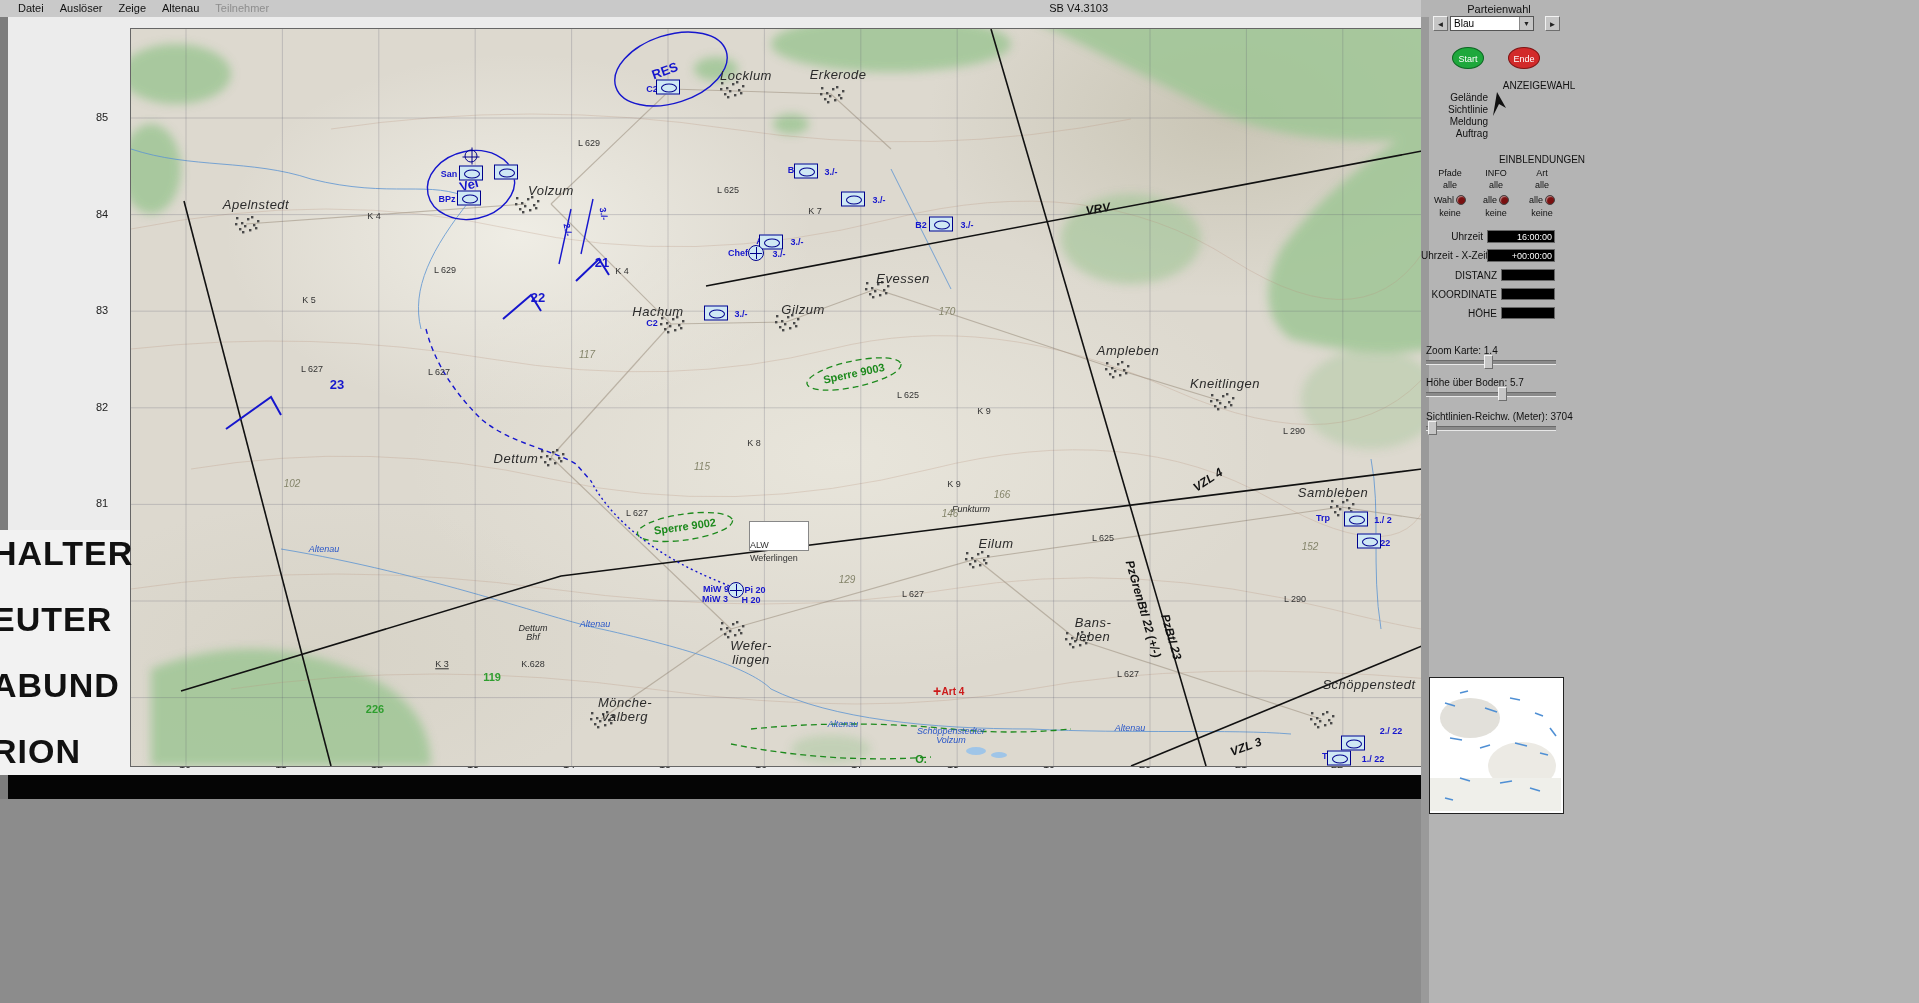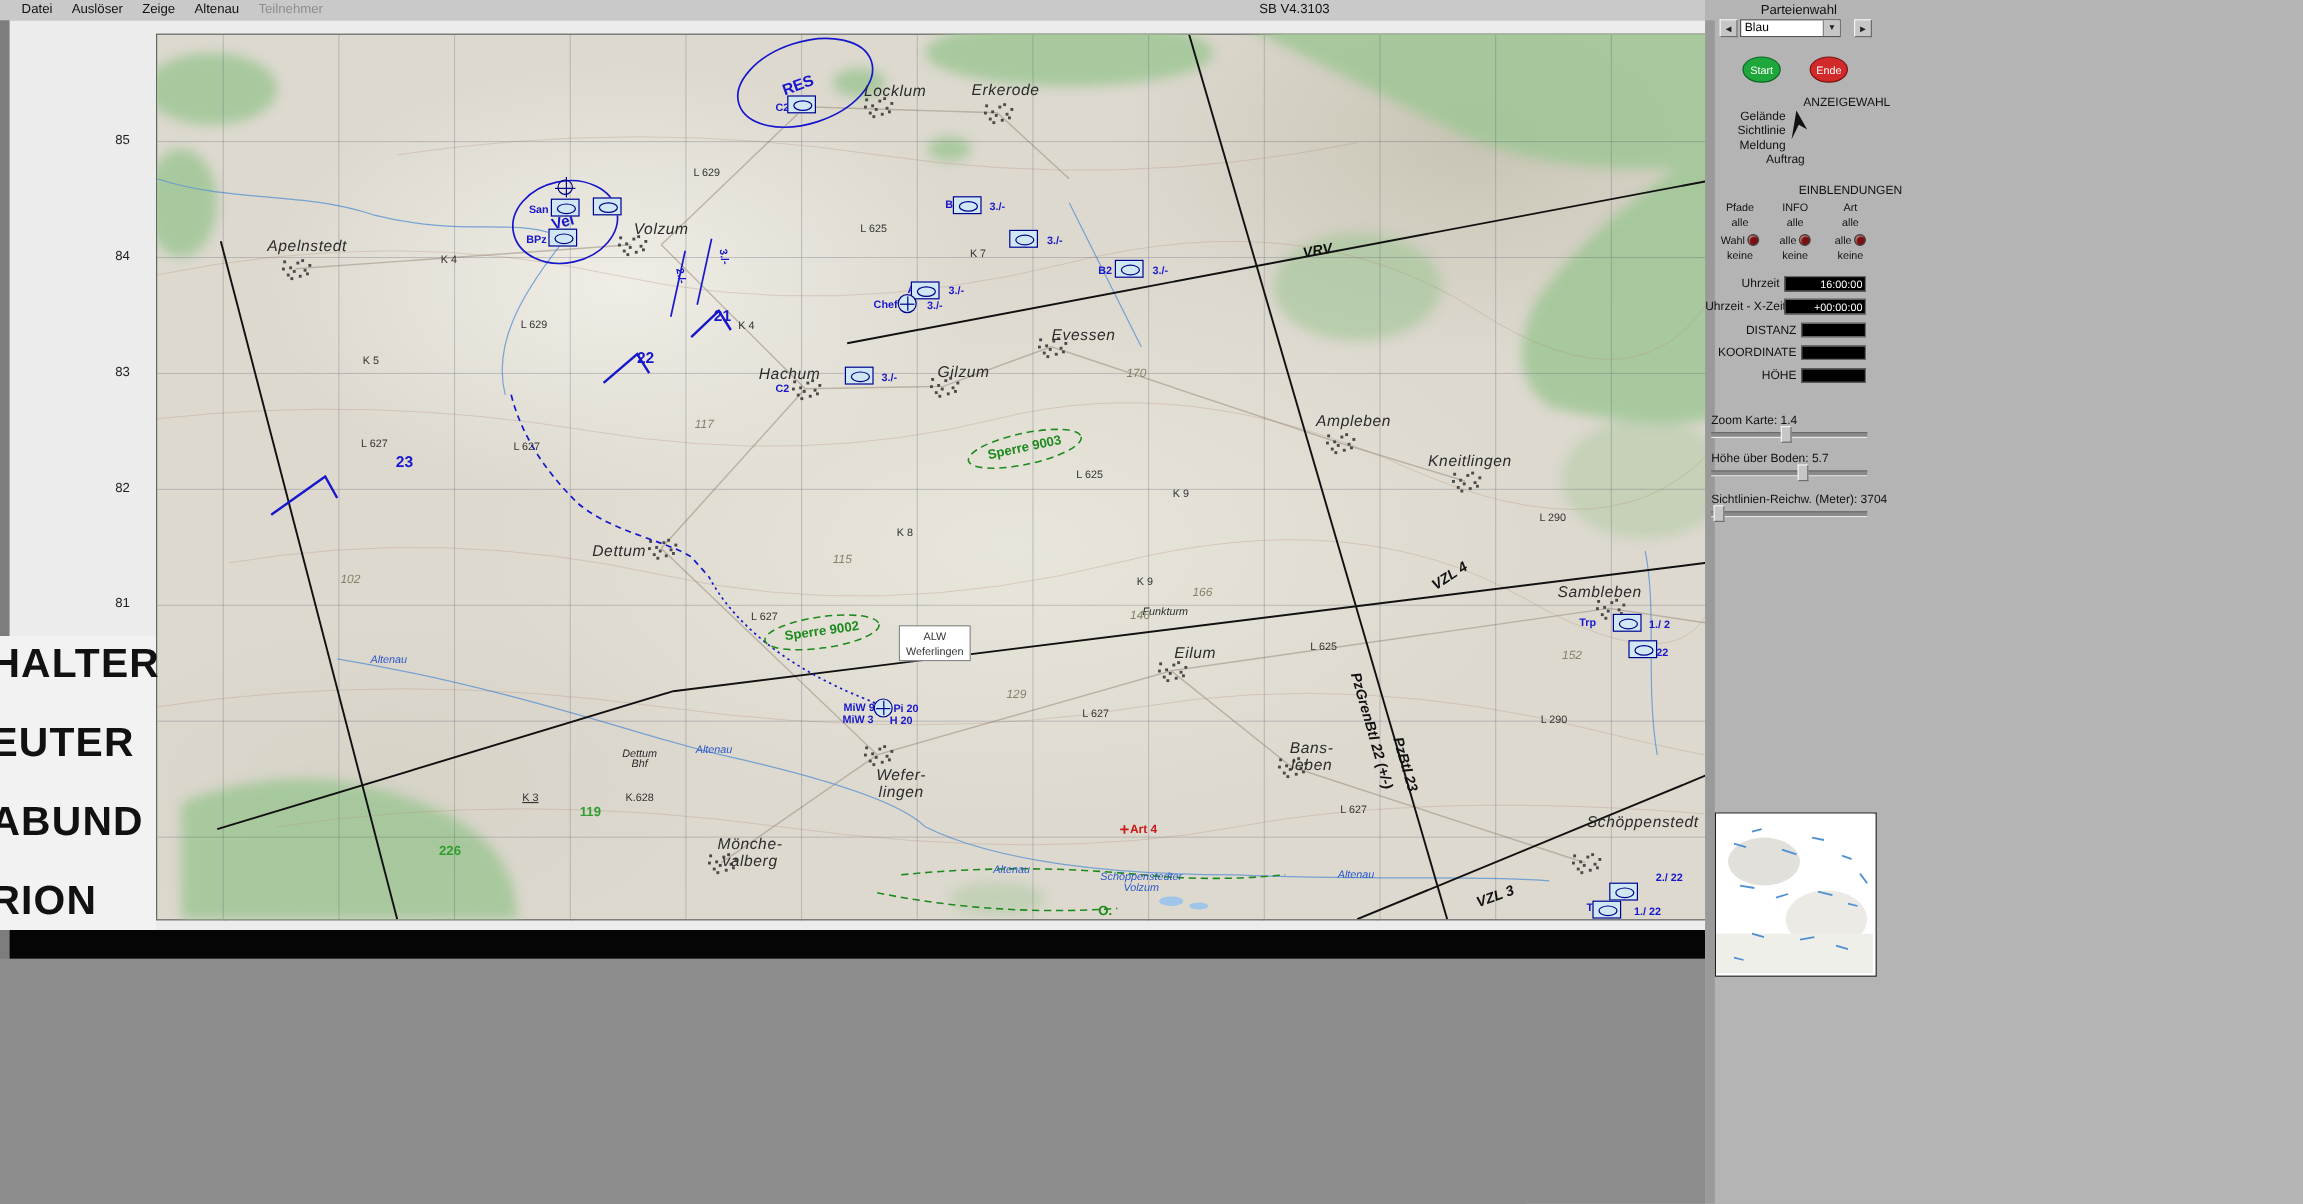--- a/index.html
+++ b/index.html
@@ -49,21 +49,21 @@
   .unit-c{position:absolute;width:16px;height:16px;transform:translate(-50%,-50%);
           border:1px solid #00008b;background:#cfe8f4;border-radius:50%;box-sizing:border-box;}
   .unit-c .vline{position:absolute;left:50%;top:1px;width:1px;height:12px;background:#00008b;}
   .unit-c .hline{position:absolute;top:50%;left:1px;height:1px;width:12px;background:#00008b;}
   .unit-x{position:absolute;width:13px;height:13px;transform:translate(-50%,-50%);
           border:1px solid #00008b;border-radius:50%;box-sizing:border-box;}
   .unit-x:before{content:"";position:absolute;left:50%;top:-3px;width:1px;height:17px;background:#00008b;}
   .unit-x:after{content:"";position:absolute;top:50%;left:-3px;height:1px;width:17px;background:#00008b;}
   
   .alw-box{position:absolute;left:618px;top:492px;width:60px;height:30px;background:#fff;
-           border:1px solid #888;font-size:9px;color:#333;text-align:center;line-height:1.4;padding-top:2px;box-sizing:border-box;}
+           border:1px solid #888;font-size:9px;color:#333;line-height:1.4;padding-top:17px;box-sizing:border-box;}
   
   .words-strip{position:absolute;left:0;top:530px;width:130px;height:245px;background:#f2f2f2;}
   .big-word{position:absolute;left:-8px;font-size:34px;font-weight:bold;color:#111;letter-spacing:1px;white-space:nowrap;}
   
   .bottom-bar{position:absolute;left:8px;top:775px;width:1413px;height:24px;background:#050505;}
   .bottom-gray{position:absolute;left:0;top:799px;width:1421px;height:204px;background:#8c8c8c;}
   
   .panel{position:absolute;left:1421px;top:0;width:498px;height:1003px;background:#b4b4b4;}
   .panel-strip{position:absolute;left:0;top:17px;width:8px;height:986px;background:#9a9a9a;}
   .panel-title{position:absolute;left:8px;top:3px;width:140px;text-align:center;font-size:11px;color:#111;}
@@ -629,21 +629,21 @@
     <div class="spin" style="left:124px;top:16px;">►</div>
 
     <div class="btn-start">Start</div>
     <div class="btn-ende">Ende</div>
 
     <div class="sec-title" style="left:8px;top:80px;width:130px;text-align:center;">ANZEIGEWAHL</div>
     <div id="anz-items">
         <div class="anz-item" style="left: 0px; top: 92px;">Gelände</div>
         <div class="anz-item" style="left: 0px; top: 104px;">Sichtlinie</div>
         <div class="anz-item" style="left: 0px; top: 116px;">Meldung</div>
-        <div class="anz-item" style="left: 0px; top: 128px; margin-left: 16px;">Auftrag</div>
+        <div class="anz-item" style="left: 0px; top: 128px;">Auftrag</div>
       </div>
     <svg class="cursor-icon" width="24" height="32" viewBox="0 0 24 32">
       <path d="M6,28 L10,4 L19,20 L12,16 Z" fill="#111"></path>
     </svg>
 
     <div class="sec-title" style="left:8px;top:154px;width:136px;text-align:center;">EINBLENDUNGEN</div>
     <div class="einb-cols" id="einb-cols">
         <div class="einb-col">
           <div class="hdr">Pfade</div>
           <div class="opt">alle</div>

